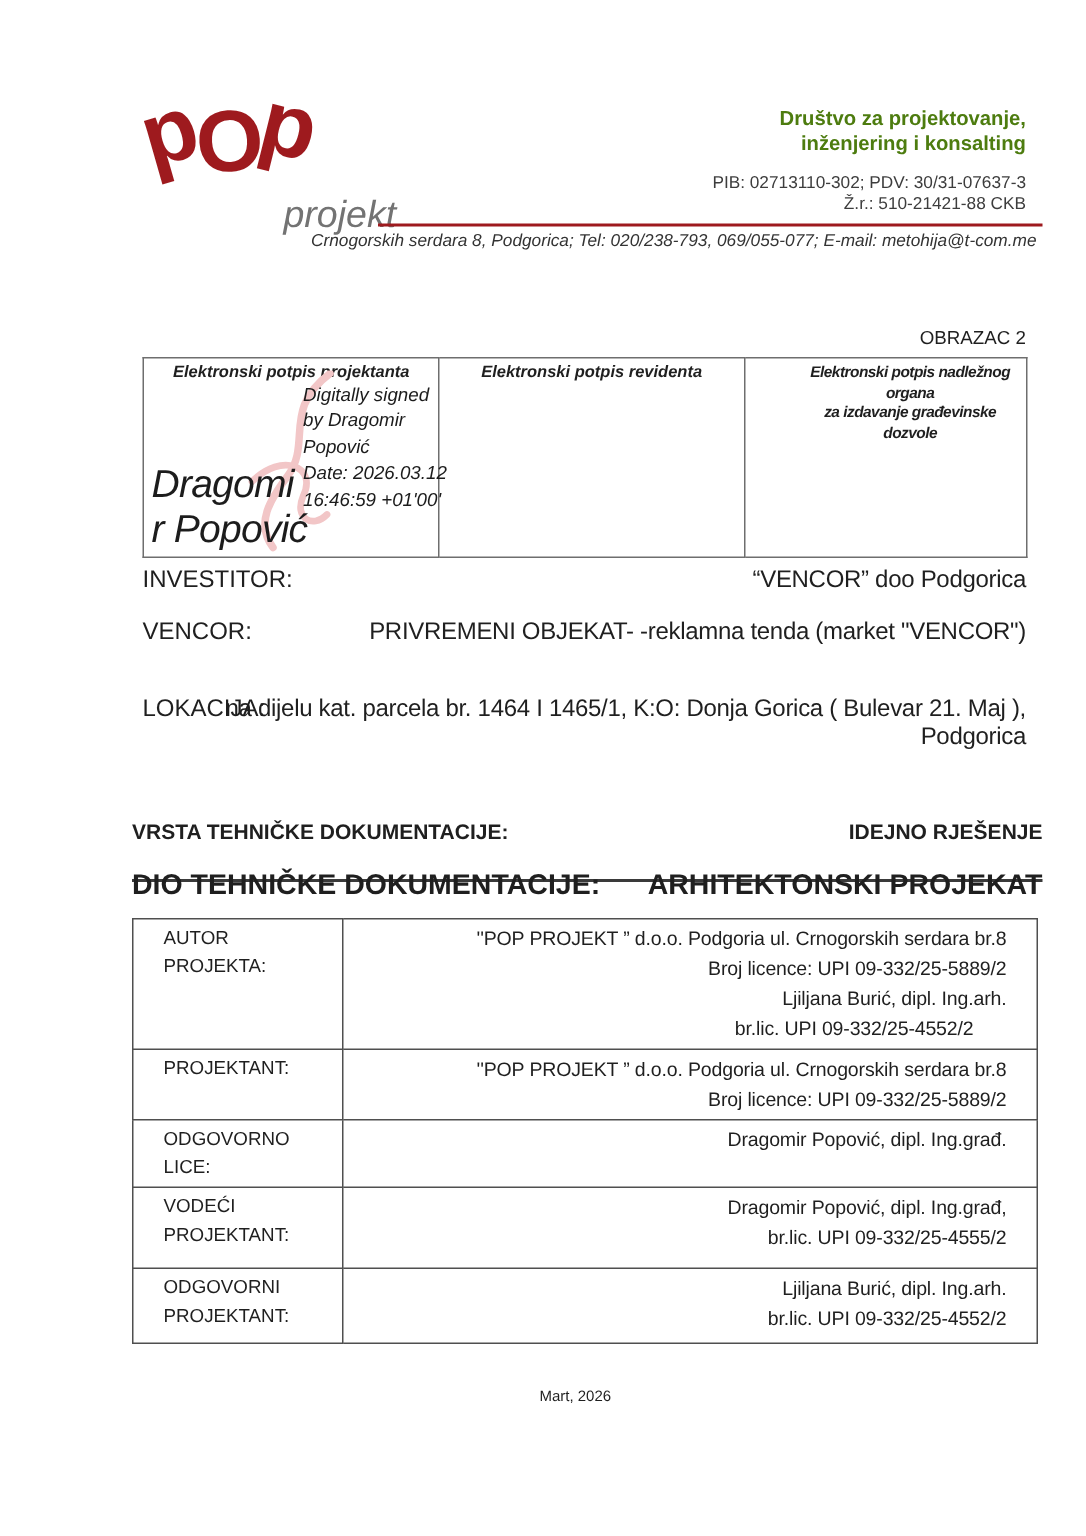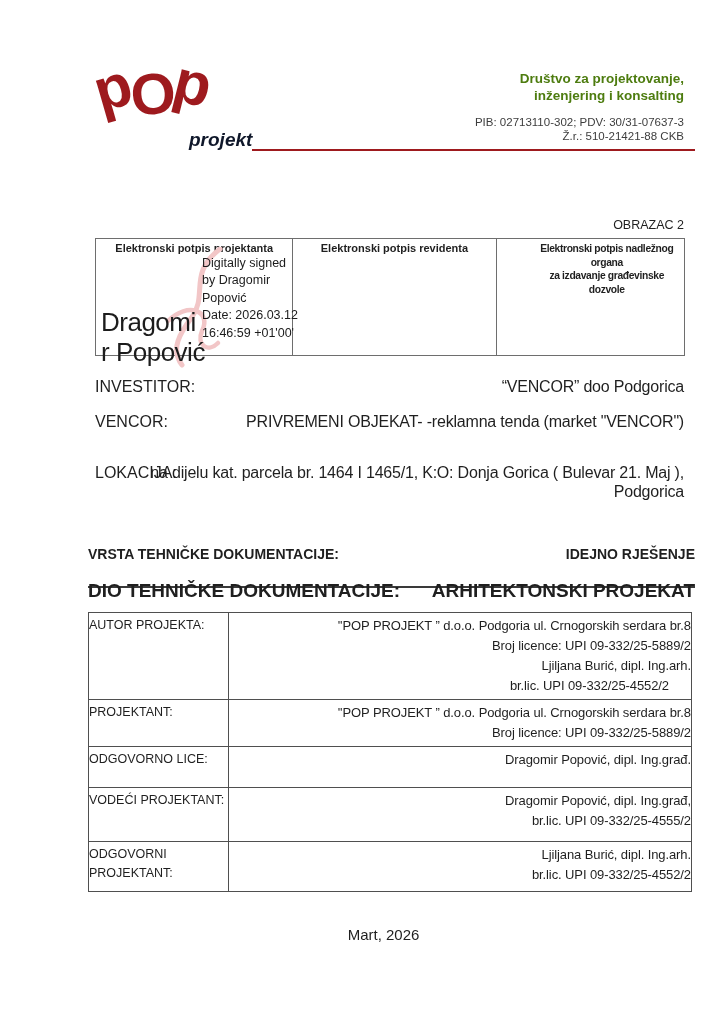--- a/index.html
+++ b/index.html
@@ -8,33 +8,33 @@
     position:relative; width:724px; height:1024px; background:#ffffff;
     font-family:"Liberation Sans","DejaVu Sans",sans-serif; color:#1f1f1f;
     overflow:hidden;
   }
 
   
   .logo { position:absolute; left:94px; top:56px; color:#9e1a1e; font-weight:700; line-height:1; white-space:nowrap; }
   .logo .lp1 { display:inline-block; font-size:60px; transform:rotate(-16deg) translateY(2px); }
   .logo .lo  { display:inline-block; font-size:58px; transform:rotate(-4deg) translateY(8px); margin:0 -1px; }
   .logo .lp2 { display:inline-block; font-size:60px; transform:rotate(14deg) translateY(-2px); }
-  .logo-sub { position:absolute; left:189px; top:129px; color:#0f172a; font-weight:700; font-style:italic; font-size:19px; }
+  .logo-sub { position:absolute; left:189px; top:129px; color:#737373; font-weight:400; font-style:italic; font-size:25px; }
   .red-line { position:absolute; left:252px; right:29px; top:149px; height:2px; background:#9e1a1e; }
   .hdr-right { position:absolute; right:40px; top:70px; text-align:right; }
   .tagline { color:#4d7c0f; font-weight:700; font-size:13.5px; line-height:17px; }
   .reg { margin-top:11px; color:#3d3d3d; font-size:11.5px; line-height:14px; }
   .address { position:absolute; left:100px; right:33px; top:155px; text-align:right; font-style:italic; font-size:11.5px; color:#333333; }
 
   
   .obrazac { position:absolute; right:40px; top:205px; font-size:12.5px;margin-top:13px; }
 
   
   .sig-table { position:absolute; left:95px; top:238px; width:590px; border-collapse:collapse; table-layout:fixed; }
-  .sig-table td { border:1px solid #6e6e6e; vertical-align:top; height:117px; position:relative; padding:3px 4px; }
+  .sig-table td { border:1px solid #6e6e6e; vertical-align:top; height:133px; position:relative; padding:3px 4px;font-style:italic; }
   .sig-table col.c1 { width:33.5%; } .sig-table col.c2 { width:34.5%; } .sig-table col.c3 { width:32%; }
   .cell-head { font-weight:700; font-size:11px; text-align:center; line-height:13.5px; }
   .cell-head.col3 { font-size:10.3px; letter-spacing:-0.35px; white-space:pre-line;margin-left:33px; }
   .sig-flourish { position:absolute; left:58px; top:8px; z-index:0; }
   .sig-name { position:absolute; left:5px; top:26px; z-index:1; font-size:26px; line-height:30px; letter-spacing:-0.5px; white-space:pre-line; color:#1c1c1c;margin-top:42px; }
   .sig-details { position:absolute; left:106px; top:16px; z-index:1; font-size:12.5px; line-height:17.4px; white-space:pre-line; color:#1c1c1c; width:100px; }
 
   
   .info-block { position:absolute; left:95px; right:40px; top:377px; }
   .info-row { position:relative; font-size:16px; line-height:19px; }
@@ -44,29 +44,29 @@
   .info-value { text-align:right; white-space:pre-line; letter-spacing:-0.2px; }
 
   
   .doctype-vrsta { position:absolute; left:88px; right:29px; top:546px; display:flex; justify-content:space-between;
                    font-weight:700; font-size:14px; padding-bottom:24px; border-bottom:2px solid #3a3a3a; }
   .doctype-dio   { position:absolute; left:88px; right:29px; top:580px; display:flex; justify-content:space-between;
                    font-weight:700; font-size:19px; }
 
   
   .pers-table { position:absolute; left:88px; top:612px; width:604px; border-collapse:collapse; table-layout:fixed; }
-  .pers-table td { border:1px solid #4f4f4f; vertical-align:top; padding:3px 0;margin-left:28px; }
+  .pers-table td { border:1px solid #4f4f4f; vertical-align:top; padding:3px 20px;margin-left:28px; }
   .pers-table col.lab { width:140px; }
   .pers-label { font-size:12.5px; line-height:19px; }
   .pers-line { font-size:13px; line-height:20px; text-align:right; letter-spacing:-0.1px; }
   .pers-line.inset { padding-right:22px; }
   .h-r1 { height:86px; } .h-r2 { height:47px; } .h-r3 { height:41px; } .h-r4 { height:54px; } .h-r5 { height:50px; }
 
   
-  .footer-date { position:absolute; left:0; right:0; top:926px; text-align:center; font-size:15px;margin-left:43px; }
+  .footer-date { position:absolute; left:0; right:0; top:926px; text-align:center; font-size:10px;margin-left:43px; }
 </style>
 </head>
 <body>
 
 <div class="page">
 
   <div class="logo">
     <span class="lp1">p</span><span class="lo">O</span><span class="lp2">p</span>
   </div>
   <div class="logo-sub">projekt</div>
@@ -75,20 +75,21 @@
   <div class="hdr-right">
     <div class="tagline">
       <div>Društvo za projektovanje,</div>
       <div>inženjering i konsalting</div>
     </div>
     <div class="reg">
       <div>PIB: 02713110-302; PDV: 30/31-07637-3</div>
       <div>Ž.r.: 510-21421-88 CKB</div>
     </div>
   </div>
+  <div class="address">Crnogorskih serdara 8, Podgorica; Tel: 020/238-793, 069/055-077; E-mail: metohija@t-com.me</div>
 
   <div class="obrazac">OBRAZAC 2</div>
 
   <table class="sig-table">
     <colgroup>
         <col class="c1">
         <col class="c2">
         <col class="c3">
       </colgroup>
     <tbody>

